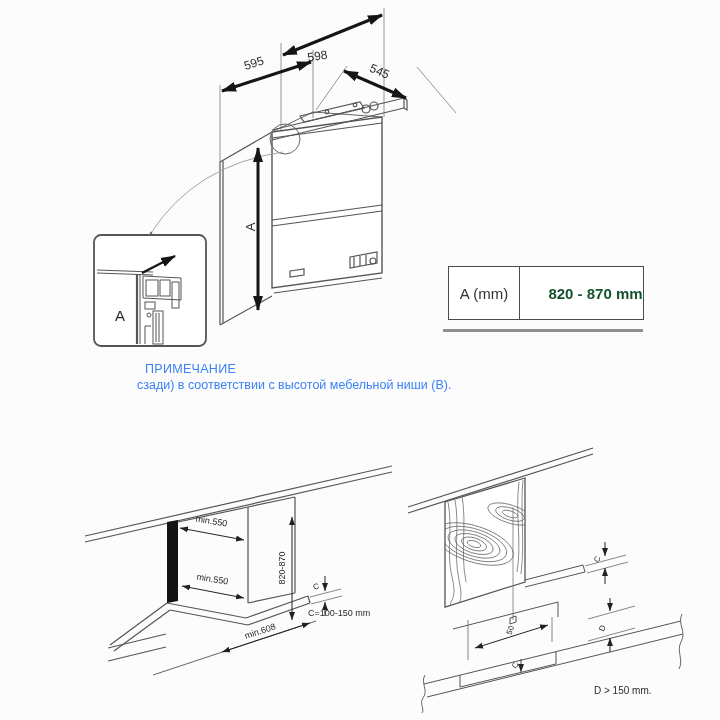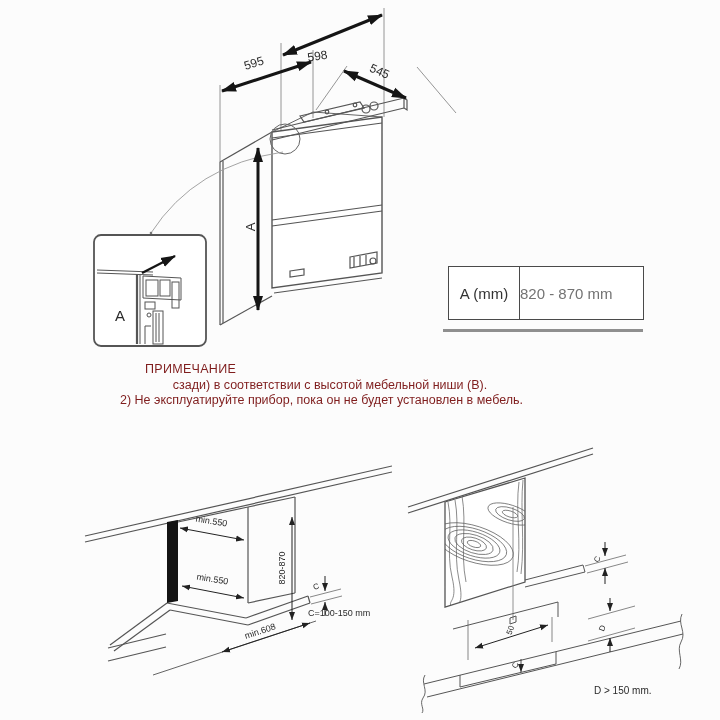--- a/index.html
+++ b/index.html
@@ -9,30 +9,30 @@
     overflow:hidden;
   }
   .abs{position:absolute;}
   svg text{font-family:"Liberation Sans","DejaVu Sans",sans-serif;fill:#2a2a2a;}
   
   .dim-table{
     position:absolute;left:448px;top:266px;width:194px;height:52px;
     border:1.2px solid #4a4a4a;display:flex;flex-direction:column;
     background:#fff;
   }
-  .dim-row{flex:1;display:flex;align-items:center;}
+  .dim-row{flex:1;display:flex;align-items:center;gap:28px;}
   .dim-param{
     width:70px;text-align:center;font-size:15px;color:#333;
     border-right:1.2px solid #4a4a4a;height:100%;display:flex;
     align-items:center;justify-content:center;
   }
-  .dim-value{flex:1;font-size:15px;color:#737373;}
+  .dim-value{flex:1;text-align:center;font-size:15px;color:#14532d;font-weight:bold;}
   .rule{position:absolute;left:443px;top:329px;width:200px;height:3px;background:#8f8f8f;}
   
-  .notes{position:absolute;left:120px;top:362px;font-size:12.5px;line-height:15.5px;color:#7f1d1d;}
+  .notes{position:absolute;left:120px;top:362px;font-size:12.5px;line-height:15.5px;color:#3b82f6;}
   .notes .title{margin-left:25px;letter-spacing:.3px;}
   .notes .line{white-space:nowrap;}
   .notes .indent{margin-left:17px;text-align:center;}
 </style>
 </head>
 <body>
 
 <svg class="abs" style="left:55px;top:5px" width="410" height="345" viewBox="0 0 410 345">
   <defs>
     <marker id="ahB" markerUnits="userSpaceOnUse" markerWidth="16" markerHeight="12" refX="14" refY="5" orient="auto-start-reverse" viewBox="0 0 16 10">
@@ -133,21 +133,20 @@
   <div class="dim-row">
     <div class="dim-param">A (mm)</div>
     <div class="dim-value">820 - 870 mm</div>
   </div>
 </div>
 <div class="rule"></div>
 
 <div class="notes">
   <div class="title line">ПРИМЕЧАНИЕ</div>
   <div class="line indent">сзади) в соответствии с высотой мебельной ниши (В).</div>
-  <div class="line">2) Не эксплуатируйте прибор, пока он не будет установлен в мебель.</div>
 </div>
 
 <svg class="abs" style="left:58px;top:448px" width="334" height="272" viewBox="0 0 334 272">
   <g stroke="#555" stroke-width="1.2" fill="none">
 
     <line x1="27" y1="88" x2="334" y2="18"></line>
     <line x1="27" y1="94" x2="334" y2="24"></line>
 
     <line x1="120" y1="74" x2="190" y2="59"></line>
 

